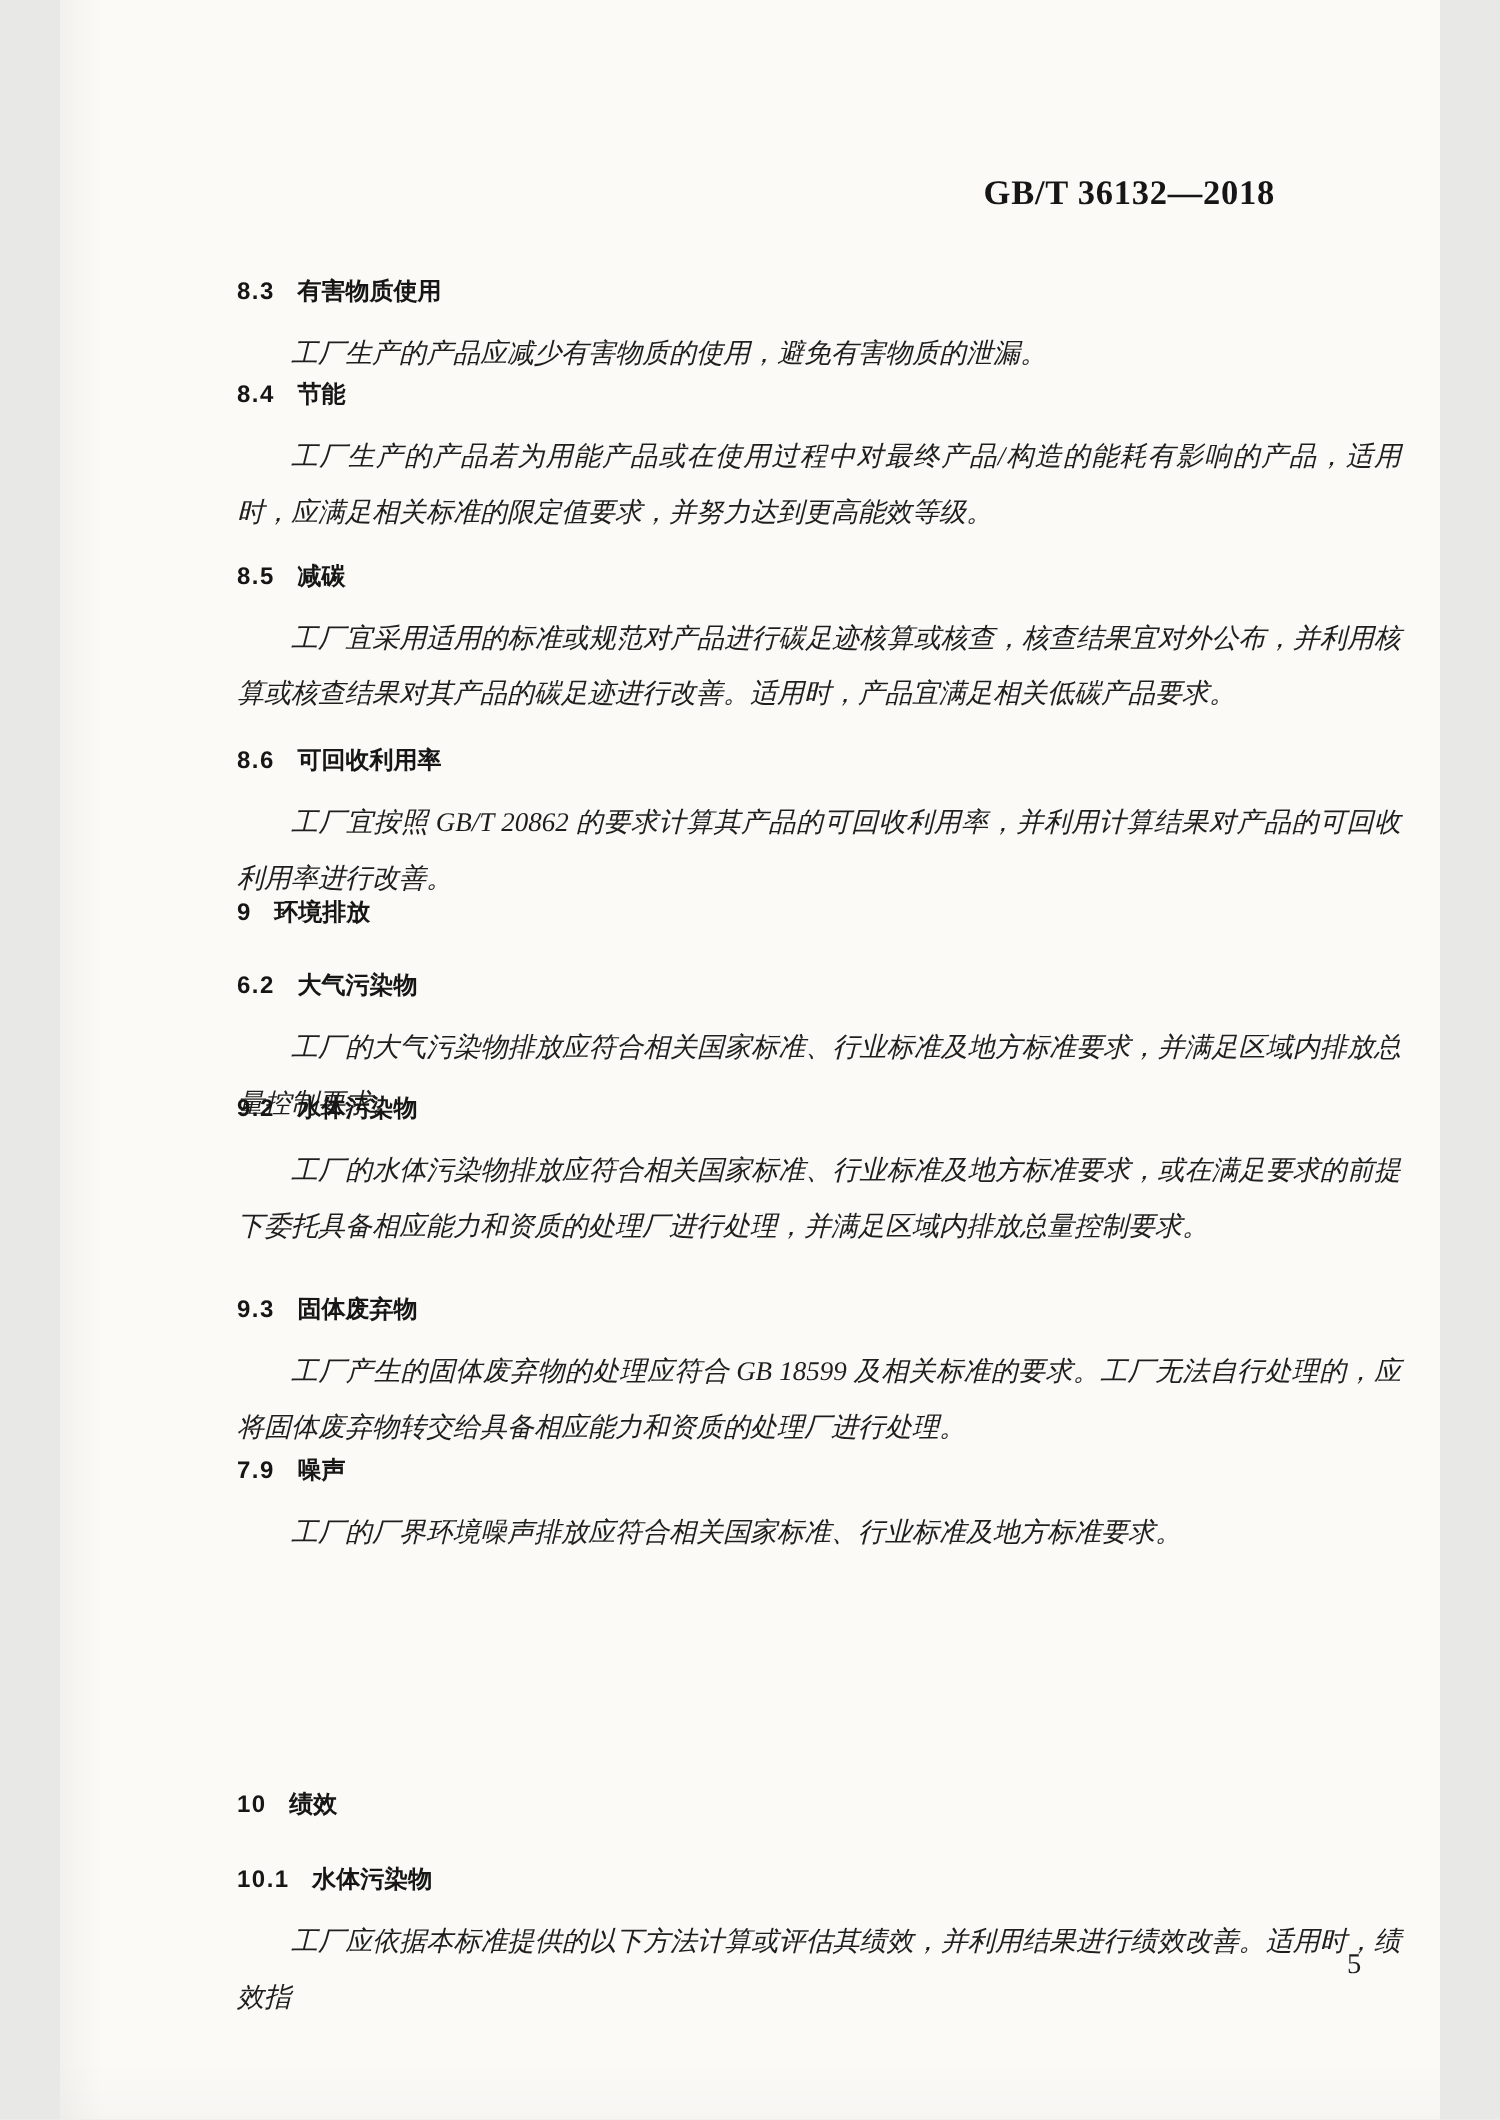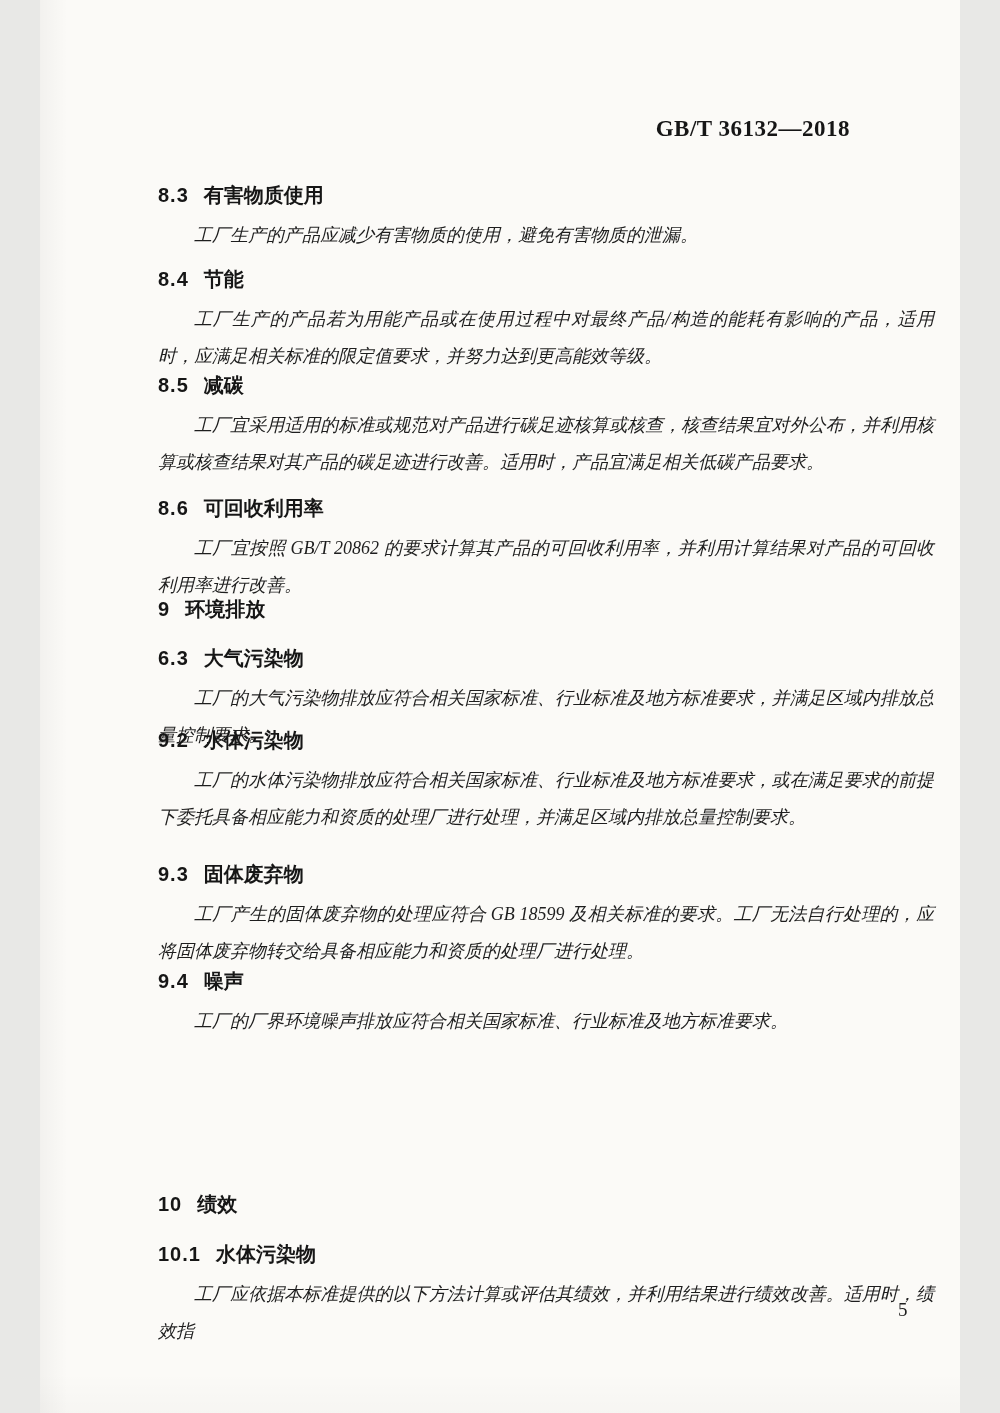--- a/index.html
+++ b/index.html
@@ -32,21 +32,21 @@
     white-space: nowrap;
   }
   .content-col {
     position: absolute;
     left: 118px;
     width: 776px;
   }
   .sec-heading {
     font-family: "Liberation Sans", sans-serif;
     font-weight: 700;
-    font-size: 20px;
+    font-size: 16px;
     line-height: 24px;
     color: #161616;
     white-space: nowrap;
   }
   .sec-heading .sec-num {
     display: inline-block;
     margin-right: 15px;
     font-family: "Liberation Sans", sans-serif;
     letter-spacing: 1px;
   }
@@ -76,21 +76,21 @@
 
   <div class="doc-header">GB/T 36132—2018</div>
 
   <div class="content-col" style="top:183px">
     <div class="sec-heading">
       <span class="sec-num">8.3</span><span>有害物质使用</span>
     </div>
     <p class="sec-body">工厂生产的产品应减少有害物质的使用，避免有害物质的泄漏。</p>
   </div>
 
-  <div class="content-col" style="top:267px">
+  <div class="content-col" style="top:252px">
     <div class="sec-heading">
       <span class="sec-num">8.4</span><span>节能</span>
     </div>
     <p class="sec-body">工厂生产的产品若为用能产品或在使用过程中对最终产品/构造的能耗有影响的产品，适用时，应满足相关标准的限定值要求，并努力达到更高能效等级。</p>
   </div>
 
   <div class="content-col" style="top:373px">
     <div class="sec-heading">
       <span class="sec-num">8.5</span><span>减碳</span>
     </div>
@@ -105,42 +105,42 @@
   </div>
 
   <div class="content-col" style="top:597px">
     <div class="sec-heading">
       <span class="sec-num">9</span><span>环境排放</span>
     </div>
   </div>
 
   <div class="content-col" style="top:646px">
     <div class="sec-heading">
-      <span class="sec-num">6.3</span><span>大气污染物</span>
+      <span class="sec-num">6.2</span><span>大气污染物</span>
     </div>
     <p class="sec-body">工厂的大气污染物排放应符合相关国家标准、行业标准及地方标准要求，并满足区域内排放总量控制要求。</p>
   </div>
 
   <div class="content-col" style="top:728px">
     <div class="sec-heading">
       <span class="sec-num">9.2</span><span>水体污染物</span>
     </div>
     <p class="sec-body">工厂的水体污染物排放应符合相关国家标准、行业标准及地方标准要求，或在满足要求的前提下委托具备相应能力和资质的处理厂进行处理，并满足区域内排放总量控制要求。</p>
   </div>
 
   <div class="content-col" style="top:862px">
     <div class="sec-heading">
       <span class="sec-num">9.3</span><span>固体废弃物</span>
     </div>
     <p class="sec-body">工厂产生的固体废弃物的处理应符合 GB 18599 及相关标准的要求。工厂无法自行处理的，应将固体废弃物转交给具备相应能力和资质的处理厂进行处理。</p>
   </div>
 
   <div class="content-col" style="top:969px">
     <div class="sec-heading">
-      <span class="sec-num">9.4</span><span>噪声</span>
+      <span class="sec-num">7.9</span><span>噪声</span>
     </div>
     <p class="sec-body">工厂的厂界环境噪声排放应符合相关国家标准、行业标准及地方标准要求。</p>
   </div>
 
 
   <div class="content-col" style="top:1192px">
     <div class="sec-heading">
       <span class="sec-num">10</span><span>绩效</span>
     </div>
   </div>

